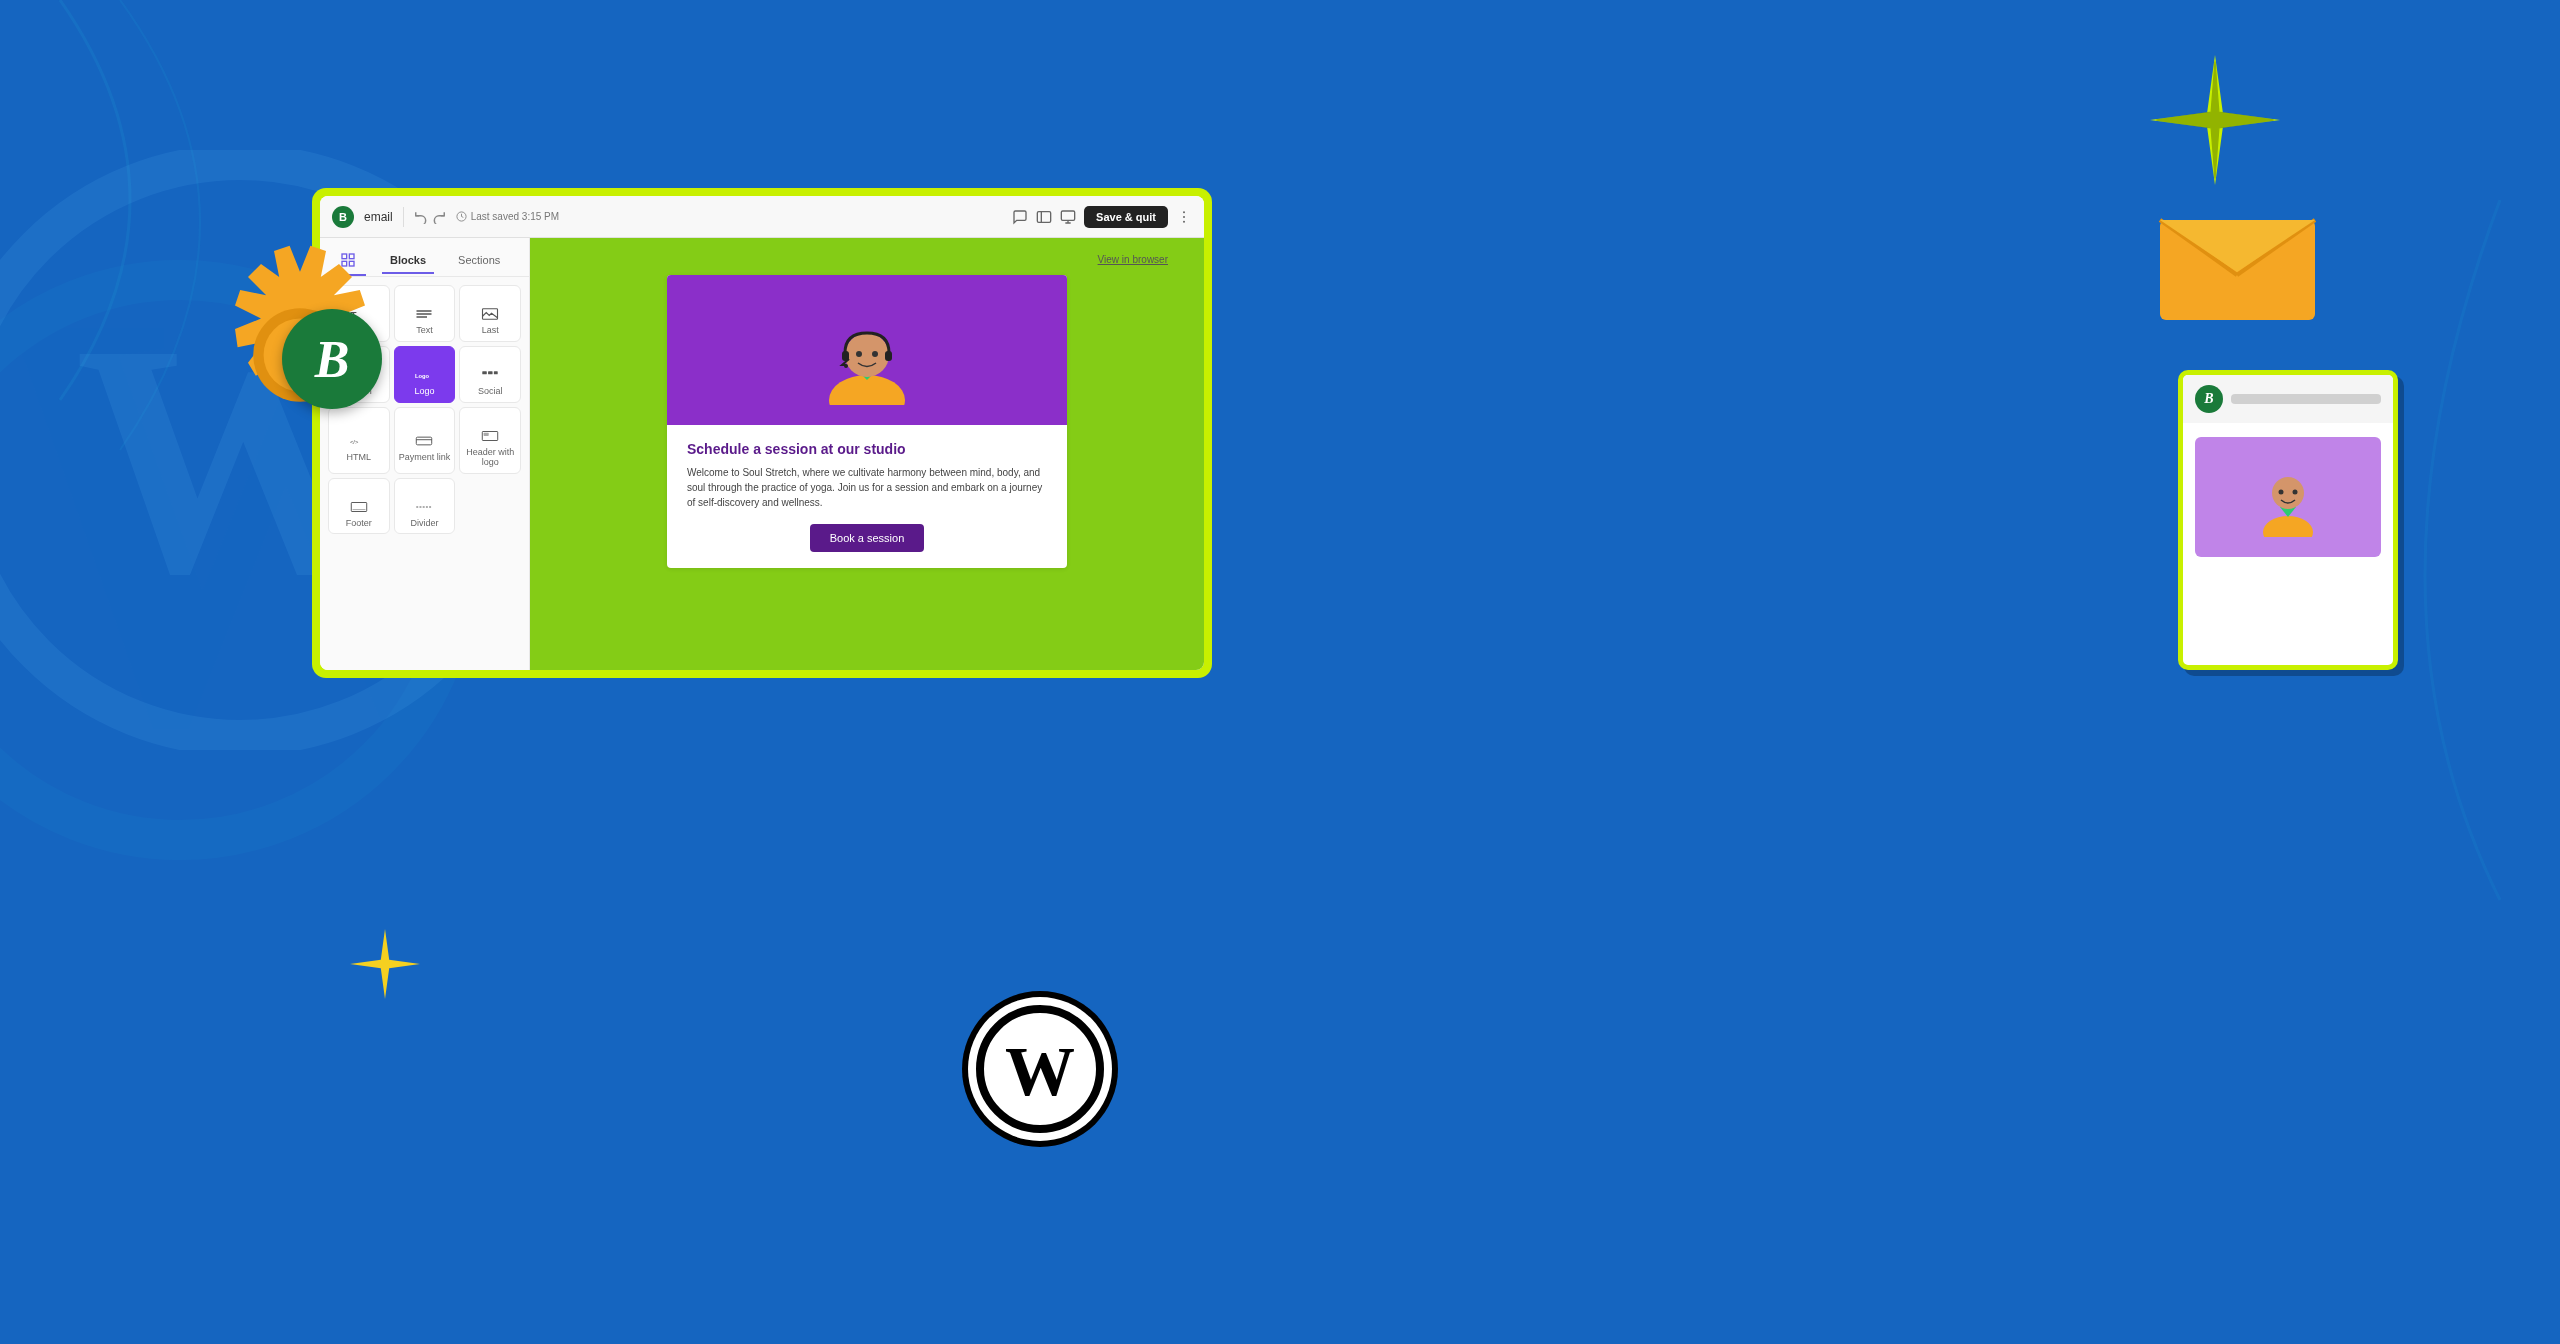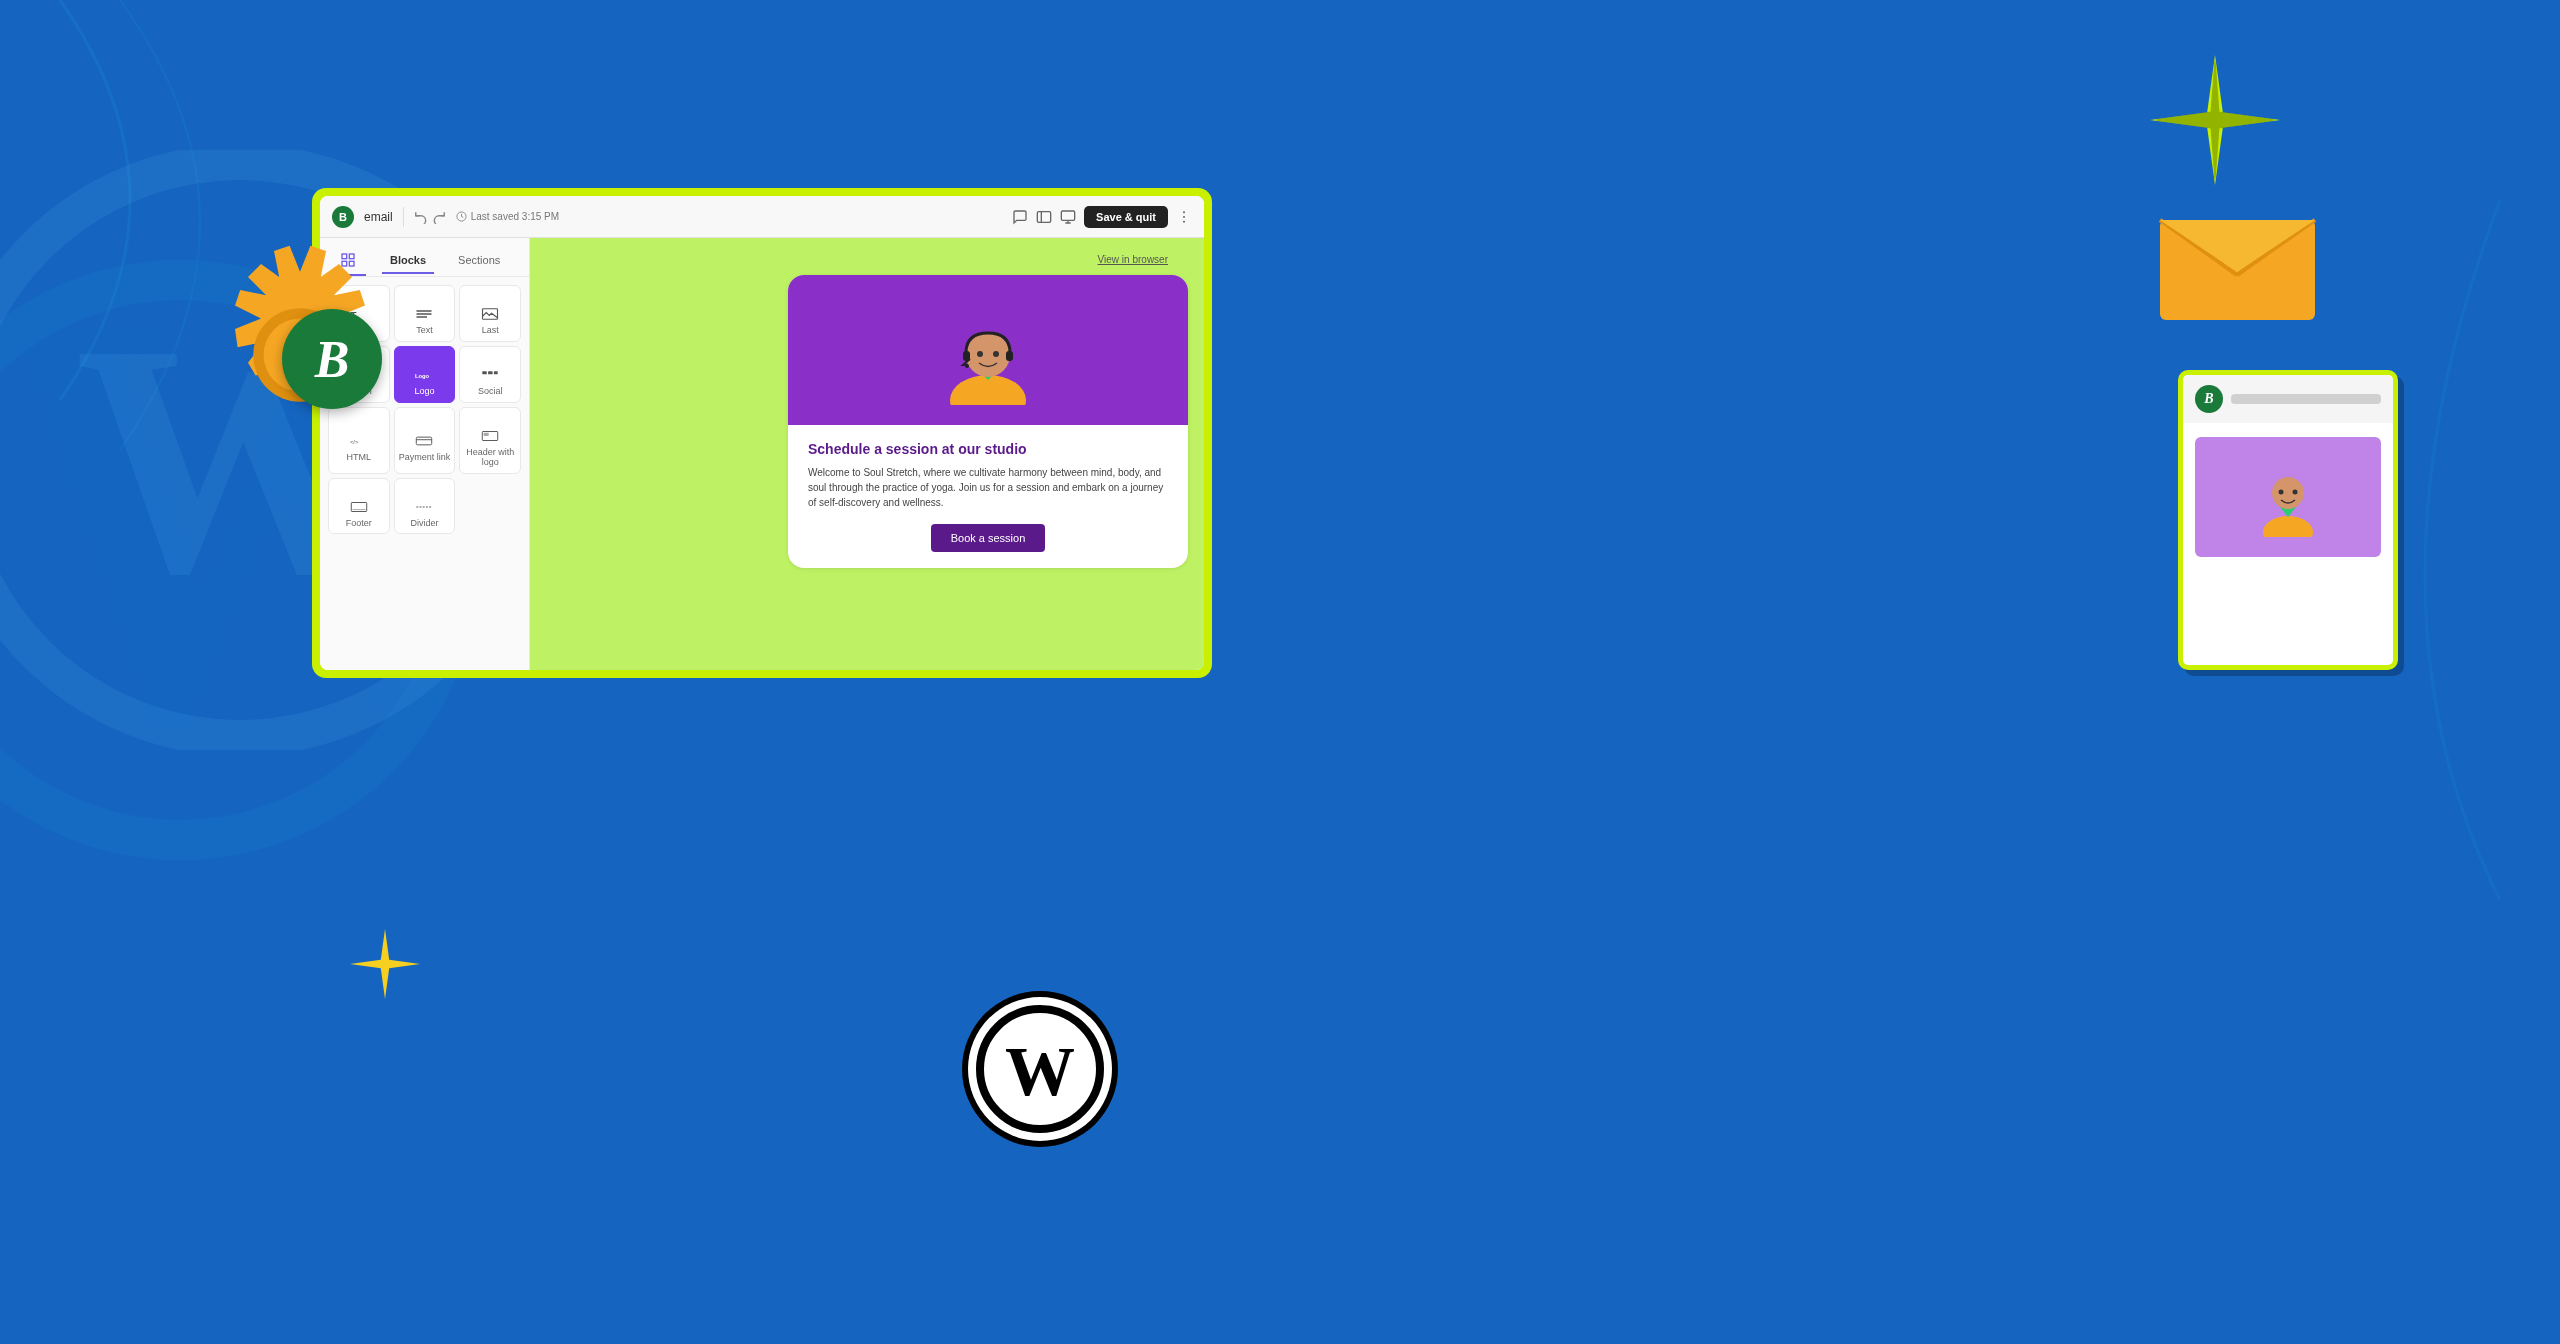--- a/index.html
+++ b/index.html
@@ -206,42 +206,42 @@
     .block-item.logo-active {
       background: #7c3aed;
       border-color: #7c3aed;
     }
     .block-item.logo-active .block-label { color: white; }
     .block-item.logo-active .block-icon { color: white; }
 
     
     .canvas {
       flex: 1;
-      background: #bef264;
+      background: #84cc16;
       overflow-y: auto;
       display: flex;
       flex-direction: column;
-      align-items: flex-end;
+      align-items: center;
       padding: 16px;
     }
 
     .view-browser-link {
       font-size: 10px;
       color: #555;
       text-decoration: underline;
       margin-bottom: 10px;
       cursor: pointer;
       align-self: flex-end;
       margin-right: 20px;
     }
 
     .email-preview {
       background: white;
       width: 400px;
-      border-radius: 16px;
+      border-radius: 4px;
       overflow: hidden;
       box-shadow: 0 1px 4px rgba(0,0,0,0.1);
     }
 
     .email-hero {
       background: #8b2fc9;
       padding: 30px 20px 20px;
       display: flex;
       flex-direction: column;
       align-items: center;

